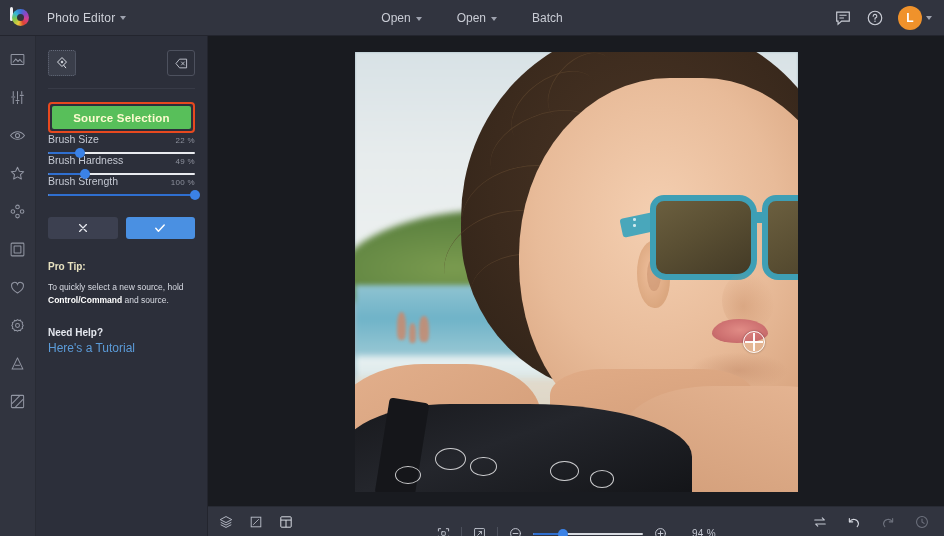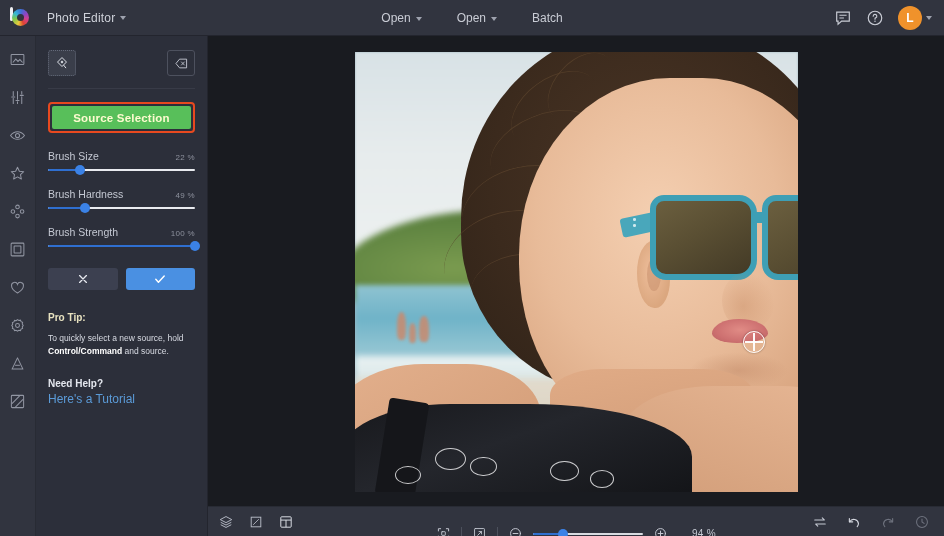--- a/index.html
+++ b/index.html
@@ -127,21 +127,21 @@
     margin-top: 13px; border: 2px solid #e8491f; border-radius: 4px;
     padding: 2px; background: transparent;
   }
   .source-btn {
     display: block; width: 100%; height: 23px; border: none; border-radius: 2px;
     background: #58bf5a; color: #fdfbd0; font-size: 11.5px; font-weight: bold;
     letter-spacing: .2px; cursor: default;
     font-family: "Liberation Sans", sans-serif;
   }
 
-  .slider-block { margin-top: 17px; }
+  .slider-block { }
   .slider-label-row {
     display: flex; align-items: baseline; justify-content: space-between;
     margin-bottom: 7px;
   }
   .slider-label { font-size: 10.5px; color: #c4c8d2; }
   .slider-value { font-size: 8px; color: #8d919d; letter-spacing: .3px; }
   .track {
     position: relative; height: 2px; background: #e9ebef; border-radius: 1px;
     cursor: default;
   }

